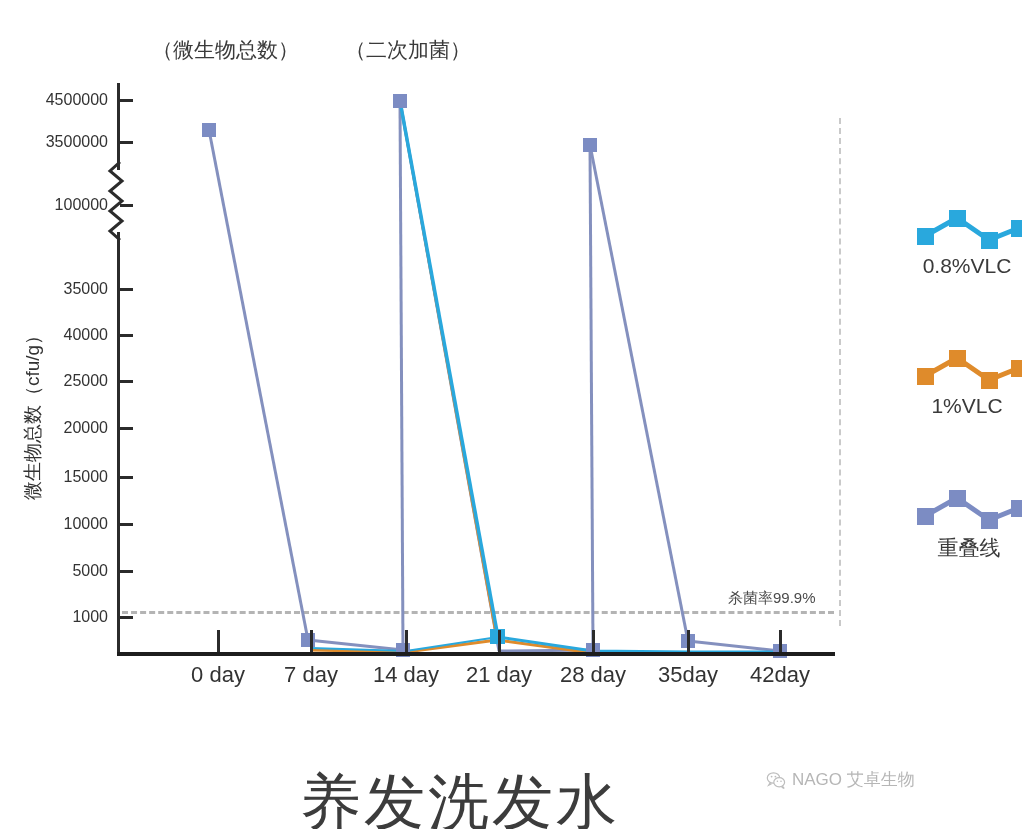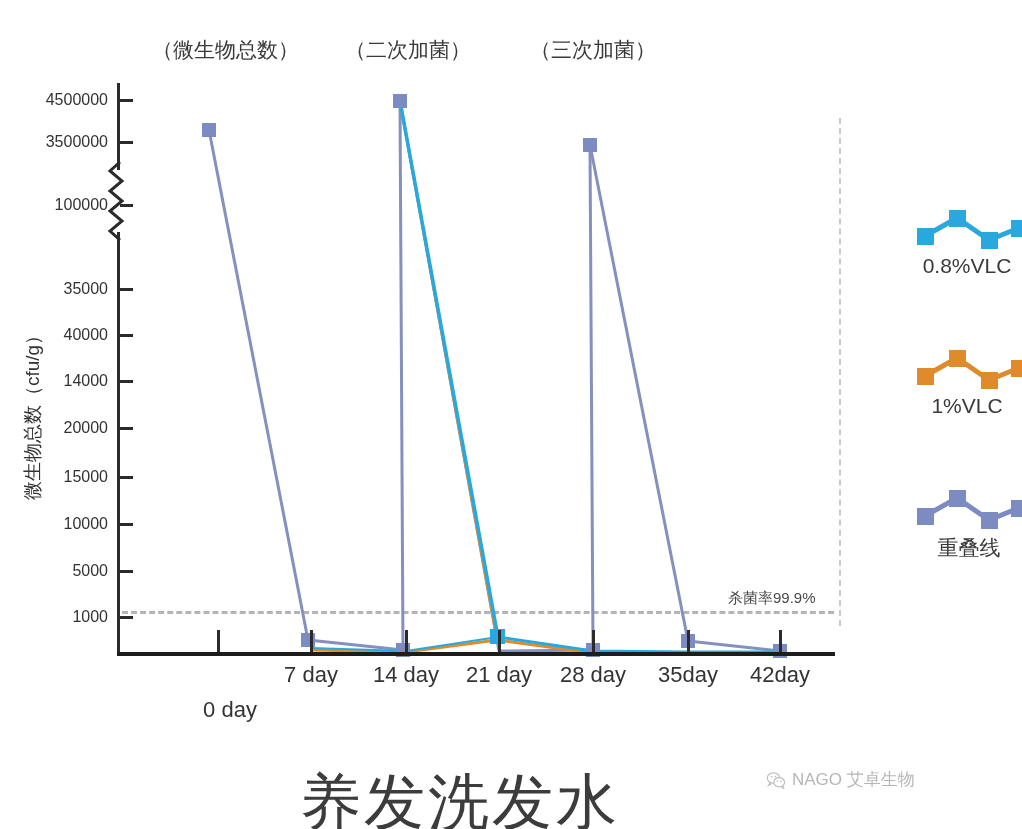--- a/index.html
+++ b/index.html
@@ -198,21 +198,20 @@
     height: 20px;
   }
 </style>
 </head>
 <body>
 
 <div id="page">
 
   <div class="phase-label" style="left:152px; top:36px;">（微生物总数）</div>
   <div class="phase-label" style="left:345px; top:36px;">（二次加菌）</div>
-  <div class="phase-label" style="left:530px; top:36px;">（三次加菌）</div>
 
   <div id="yaxis-line-top"></div>
   <div id="yaxis-line-bottom"></div>
 
   <div id="axis-break">
     <svg width="22" height="78" viewBox="0 0 22 78">
       <polyline points="14,0 4,9 16,19 4,29 16,39 4,49 16,59 4,69 14,78" fill="none" stroke="#2b2b2b" stroke-width="3" stroke-linejoin="miter" stroke-linecap="butt"></polyline>
     </svg>
   </div>
 
@@ -237,21 +236,21 @@
   <div class="ylabel-wrap" style="top:205px;">
     <div class="ylabel">100000</div>
   </div>
   <div class="ylabel-wrap" style="top:289px;">
     <div class="ylabel">35000</div>
   </div>
   <div class="ylabel-wrap" style="top:335px;">
     <div class="ylabel">40000</div>
   </div>
   <div class="ylabel-wrap" style="top:381px;">
-    <div class="ylabel">14000</div>
+    <div class="ylabel">25000</div>
   </div>
   <div class="ylabel-wrap" style="top:428px;">
     <div class="ylabel">20000</div>
   </div>
   <div class="ylabel-wrap" style="top:477px;">
     <div class="ylabel">15000</div>
   </div>
   <div class="ylabel-wrap" style="top:524px;">
     <div class="ylabel">10000</div>
   </div>
@@ -303,21 +302,21 @@
   <div id="xaxis-line"></div>
 
   <div class="xtick" style="left:217px;"></div>
   <div class="xtick" style="left:310px;"></div>
   <div class="xtick" style="left:405px;"></div>
   <div class="xtick" style="left:498px;"></div>
   <div class="xtick" style="left:592px;"></div>
   <div class="xtick" style="left:687px;"></div>
   <div class="xtick" style="left:779px;"></div>
 
-  <div class="xlabel" style="left:230px;margin-top:35px;">0 day</div>
+  <div class="xlabel" style="left:218px;">0 day</div>
   <div class="xlabel" style="left:311px;">7 day</div>
   <div class="xlabel" style="left:406px;">14 day</div>
   <div class="xlabel" style="left:499px;text-align:right;">21 day</div>
   <div class="xlabel" style="left:593px;">28 day</div>
   <div class="xlabel" style="left:688px;">35day</div>
   <div class="xlabel" style="left:780px;">42day</div>
 
   <div id="legend">
 
     <div class="legend-entry">

